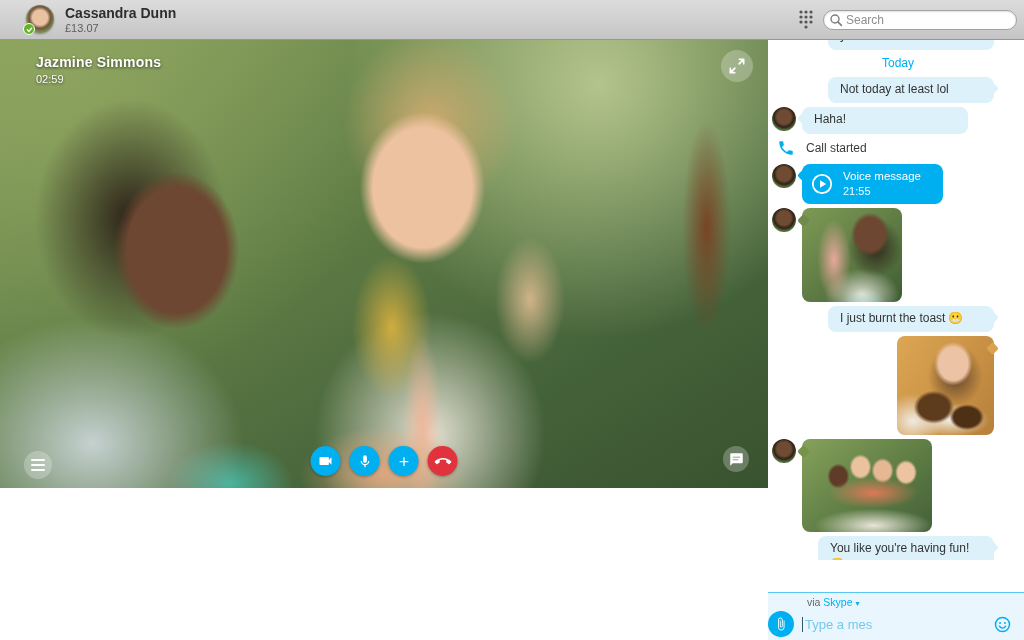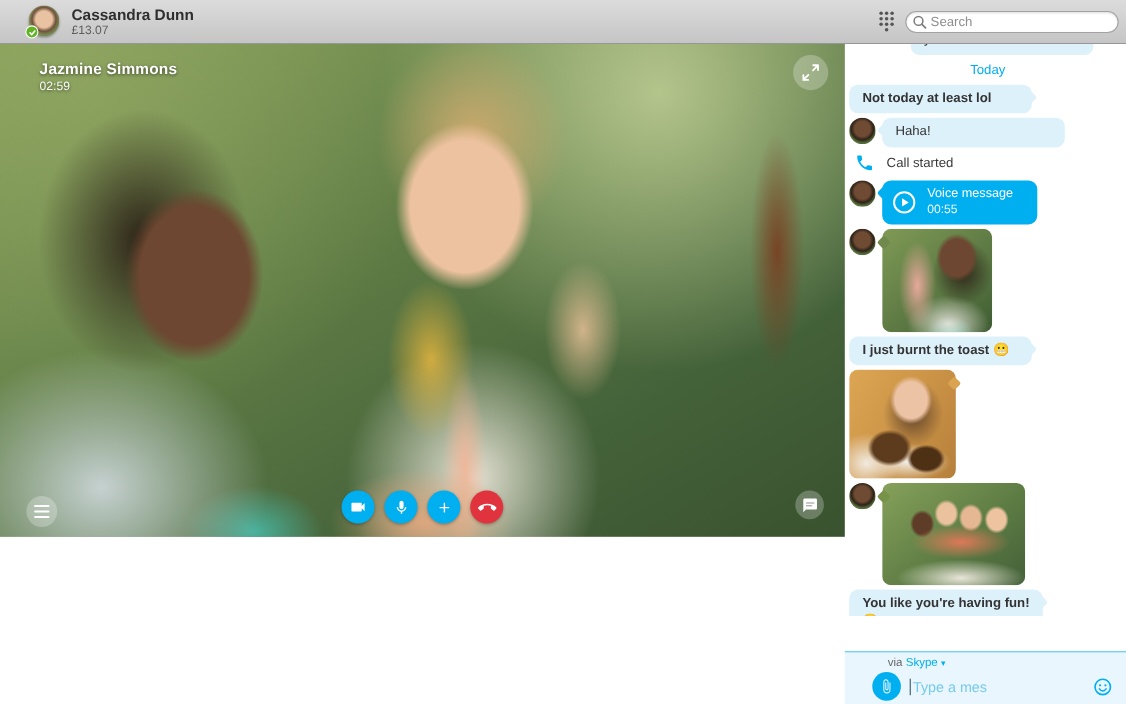--- a/index.html
+++ b/index.html
@@ -75,21 +75,21 @@
   .ctrl { width:30px; height:30px; border-radius:50%; border:none; cursor:pointer;
     display:flex; align-items:center; justify-content:center; box-shadow:0 1px 3px rgba(0,0,0,.3); }
   .ctrl.blue { background:#00aff0; }
   .ctrl.red { background:#e0333e; }
 
   
   .chat-panel { width:256px; height:600px; background:#fff; display:flex; flex-direction:column;gap:32px; }
   .chat-scroll { flex:1; overflow:hidden; padding:0 0 2px 4px; font-size:12px; color:#333; }
   .day-divider { text-align:center; color:#00aff0; font-size:12px; margin:6px 0 7px; }
   .row { display:flex; margin-bottom:4px; align-items:flex-start; }
-  .row.out { justify-content:flex-start; padding-right:16px;font-weight:bold; }
+  .row.out { justify-content:flex-end; padding-right:30px; }
   .row.partial { justify-content:flex-end; padding-right:30px; margin-top:-17px; margin-bottom:6px; }
   .avatar { width:24px; height:24px; border-radius:50%; flex:0 0 24px; cursor:pointer;
     background:
       radial-gradient(circle at 50% 42%, #6f4b33 0 38%, rgba(44,30,22,.95) 55%, transparent 70%),
       linear-gradient(135deg,#70894c,#4a6336); }
   .row.in .content { margin-left:6px; }
   .bubble { position:relative; background:#ddf1fb; border-radius:8px; padding:5px 12px 6px;
     min-width:166px; max-width:176px; line-height:1.3; }
   .bubble.tail-l::before, .bubble.tail-r::before { content:""; position:absolute; top:7px;
     width:9px; height:9px; background:#ddf1fb; transform:rotate(45deg); border-radius:2px; }
@@ -139,21 +139,21 @@
       radial-gradient(ellipse 15px 17px at 80% 36%, #eec4a0 0 55%, transparent 74%),
       radial-gradient(ellipse 84px 24px at 55% 93%, rgba(240,236,225,.95), transparent 70%),
       linear-gradient(140deg,#86a15a,#5b7a43 60%,#436038); }
   .img-group::before { background:#779249; }
 
   
   .composer { height:48px; background:#e9f6fd; border-top:1px solid #58c6ef; padding-top:3px; }
   .via-row { font-size:10.5px; margin-left:39px; color:#666; cursor:pointer; }
   .via-row .network { color:#00aff0; }
   .via-row .caret-glyph { color:#00aff0; font-size:8px; }
-  .input-row { display:flex; align-items:center; padding:3px 13px 0 25px; }
+  .input-row { display:flex; align-items:center; padding:3px 13px 0 0; }
   .attach-btn { width:26px; height:26px; border-radius:50%; background:#00aff0; border:none;
     display:flex; align-items:center; justify-content:center; cursor:pointer; flex:0 0 26px; }
   .text-caret { width:1px; height:15px; background:#35576b; margin-left:8px; }
   .msg-input { flex:1; border:none; outline:none; background:transparent; font-size:13px;
     color:#2b8cc0; margin-left:2px; min-width:0; font-family:"Liberation Sans",sans-serif; }
   .msg-input::placeholder { color:#74c9ec; }
   .emoticon-btn { width:17px; height:17px; cursor:pointer; flex:0 0 17px; }
 </style>
 </head>
 <body>
@@ -282,21 +282,21 @@
       <div class="row in">
         <div class="avatar"></div>
         <div class="content">
           <div class="voice-bubble">
             <svg class="voice-play" viewBox="0 0 24 24">
               <circle cx="12" cy="12" r="9.2" stroke="#fff" stroke-width="1.8" fill="none"></circle>
               <path d="M10 8.2v7.6l6.2-3.8z" fill="#fff"></path>
             </svg>
             <div class="voice-texts">
               <div class="voice-title">Voice message</div>
-              <div class="voice-duration">00:55</div>
+              <div class="voice-duration">21:55</div>
             </div>
           </div>
         </div>
       </div>
 
       <div class="row in">
         <div class="avatar"></div>
         <div class="content">
             <div class="img-msg img-in img-wine"></div>
           </div>

